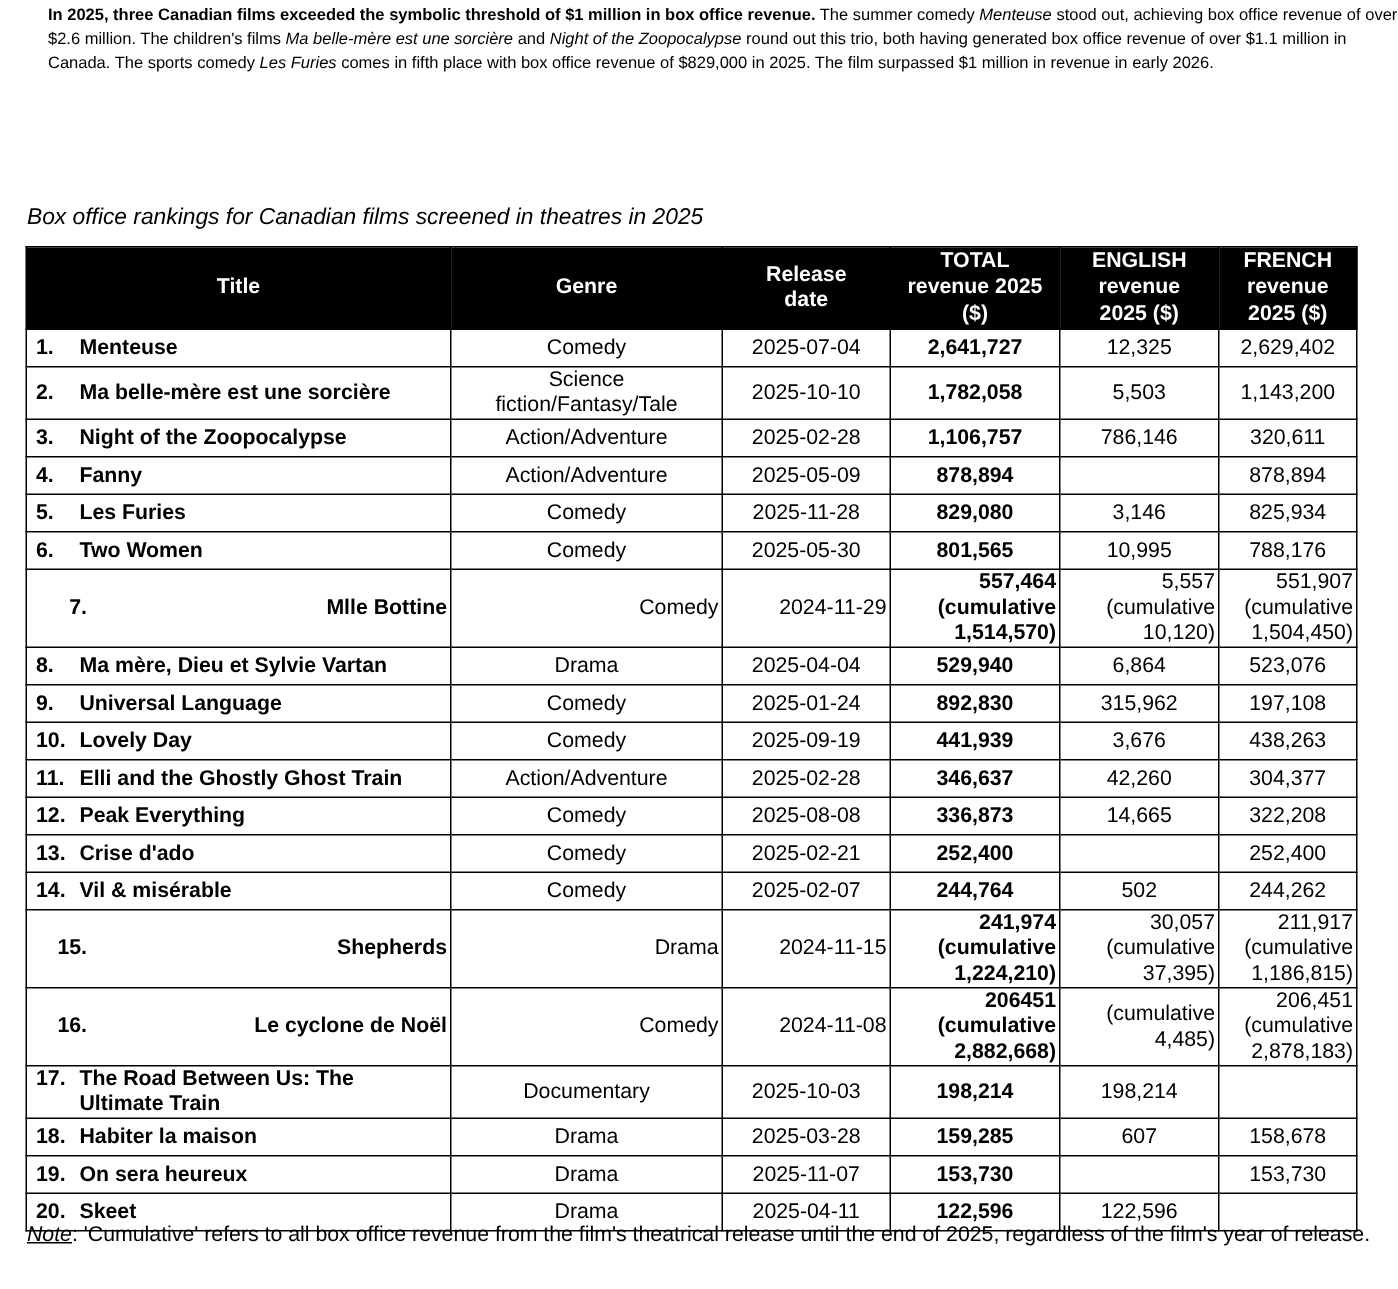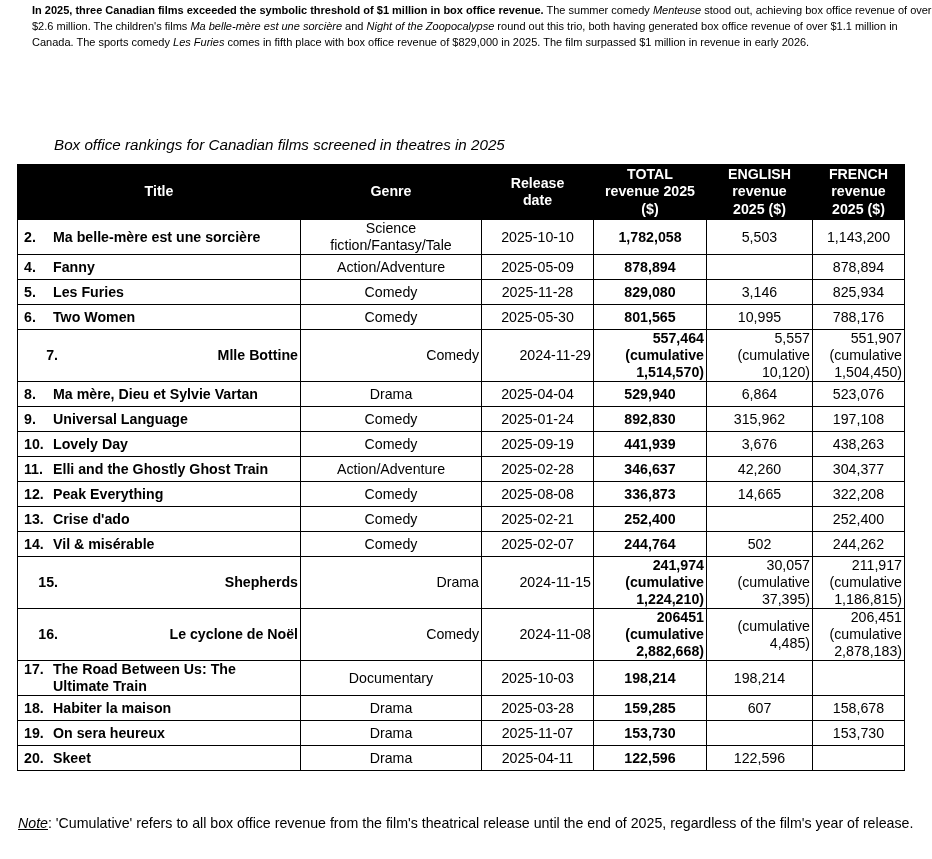--- a/index.html
+++ b/index.html
@@ -8,21 +8,21 @@
     font-family: "Liberation Sans", sans-serif; color: #000;
   }
   .intro {
     position: absolute; left: 32px; top: 2px; width: 900px;
     font-size: 11px; line-height: 16px;
   }
   .intro b { font-weight: bold; }
   .intro i { font-style: italic; }
   .caption {
     position: absolute; left: 18px; top: 135px;
-    font-size: 15.2px; font-style: italic; line-height: 20px; margin-left: 36px;
+    font-size: 15.2px; font-style: italic; line-height: 20px;
   }
   table {
     position: absolute; left: 17px; top: 164px;
     border-collapse: collapse; table-layout: fixed;
     width: 887px; font-size: 14.2px;
   }
   col.c-title { width: 283px; }
   col.c-genre { width: 181px; }
   col.c-date { width: 112px; }
   col.c-total { width: 113px; }
@@ -91,33 +91,49 @@
         </th>
       <th>
           <span class="sub">FRENCH</span>
           <span class="sub">revenue</span>
           <span class="sub">2025 ($)</span>
         </th>
     </tr>
   </thead>
   <tbody>
 
+    <tr>
+      <td class="title"><span class="rank">1.</span><span class="tname">Menteuse</span></td>
+      <td>Comedy</td>
+      <td>2025-07-04</td>
+      <td class="total">2,641,727</td>
+      <td>12,325</td>
+      <td>2,629,402</td>
+    </tr>
 
     <tr class="two">
       <td class="title"><span class="rank">2.</span><span class="tname">Ma belle-mère est une sorcière</span></td>
       <td>
           <span class="sub">Science</span>
           <span class="sub">fiction/Fantasy/Tale</span>
         </td>
       <td>2025-10-10</td>
       <td class="total">1,782,058</td>
       <td>5,503</td>
       <td>1,143,200</td>
     </tr>
 
+    <tr>
+      <td class="title"><span class="rank">3.</span><span class="tname">Night of the Zoopocalypse</span></td>
+      <td>Action/Adventure</td>
+      <td>2025-02-28</td>
+      <td class="total">1,106,757</td>
+      <td>786,146</td>
+      <td>320,611</td>
+    </tr>
 
     <tr>
       <td class="title"><span class="rank">4.</span><span class="tname">Fanny</span></td>
       <td>Action/Adventure</td>
       <td>2025-05-09</td>
       <td class="total">878,894</td>
       <td></td>
       <td>878,894</td>
     </tr>
 

